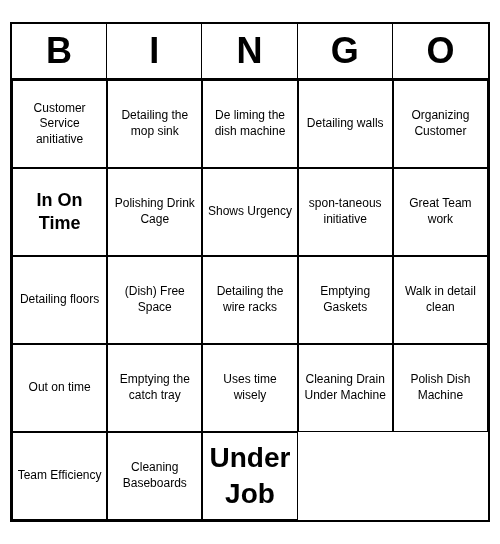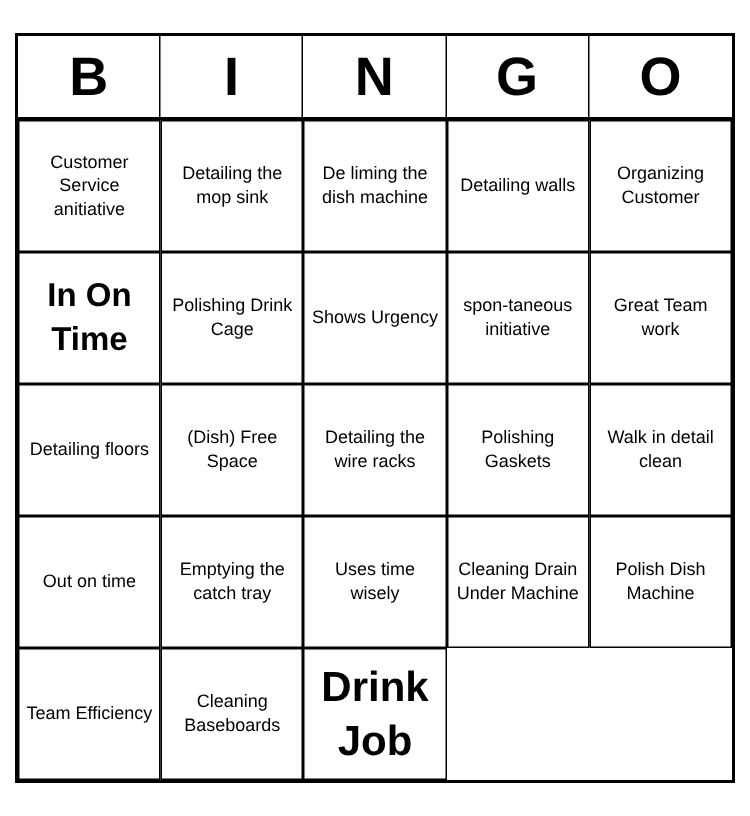--- a/index.html
+++ b/index.html
@@ -46,21 +46,21 @@
       display: flex;
       align-items: center;
       justify-content: center;
       text-align: center;
       padding: 4px;
       font-size: 12px;
       line-height: 1.3;
       word-break: break-word;
     }
     .bingo-cell.large-text {
-      font-size: 22px;
+      font-size: 18px;
       font-weight: bold;
       text-align: center;
     }
     .bingo-cell.xl-text {
       font-size: 28px;
       font-weight: bold;
     }
   </style>
 </head>
 <body>
@@ -80,24 +80,24 @@
       <div class="bingo-cell">Detailing walls</div>
       <div class="bingo-cell">Organizing Customer</div>
       <div class="bingo-cell large-text">In On Time</div>
       <div class="bingo-cell">Polishing Drink Cage</div>
       <div class="bingo-cell">Shows Urgency</div>
       <div class="bingo-cell">spon-taneous initiative</div>
       <div class="bingo-cell">Great Team work</div>
       <div class="bingo-cell">Detailing floors</div>
       <div class="bingo-cell">(Dish) Free Space</div>
       <div class="bingo-cell">Detailing the wire racks</div>
-      <div class="bingo-cell">Polishing Gaskets</div>
+      <div class="bingo-cell">Emptying Gaskets</div>
       <div class="bingo-cell">Walk in detail clean</div>
       <div class="bingo-cell">Out on time</div>
       <div class="bingo-cell">Emptying the catch tray</div>
       <div class="bingo-cell">Uses time wisely</div>
       <div class="bingo-cell">Cleaning Drain Under Machine</div>
       <div class="bingo-cell">Polish Dish Machine</div>
       <div class="bingo-cell">Team Efficiency</div>
       <div class="bingo-cell">Cleaning Baseboards</div>
-      <div class="bingo-cell xl-text">Drink Job</div>
+      <div class="bingo-cell xl-text">Under Job</div>
     </div>
 </div>
 
 </body></html>

